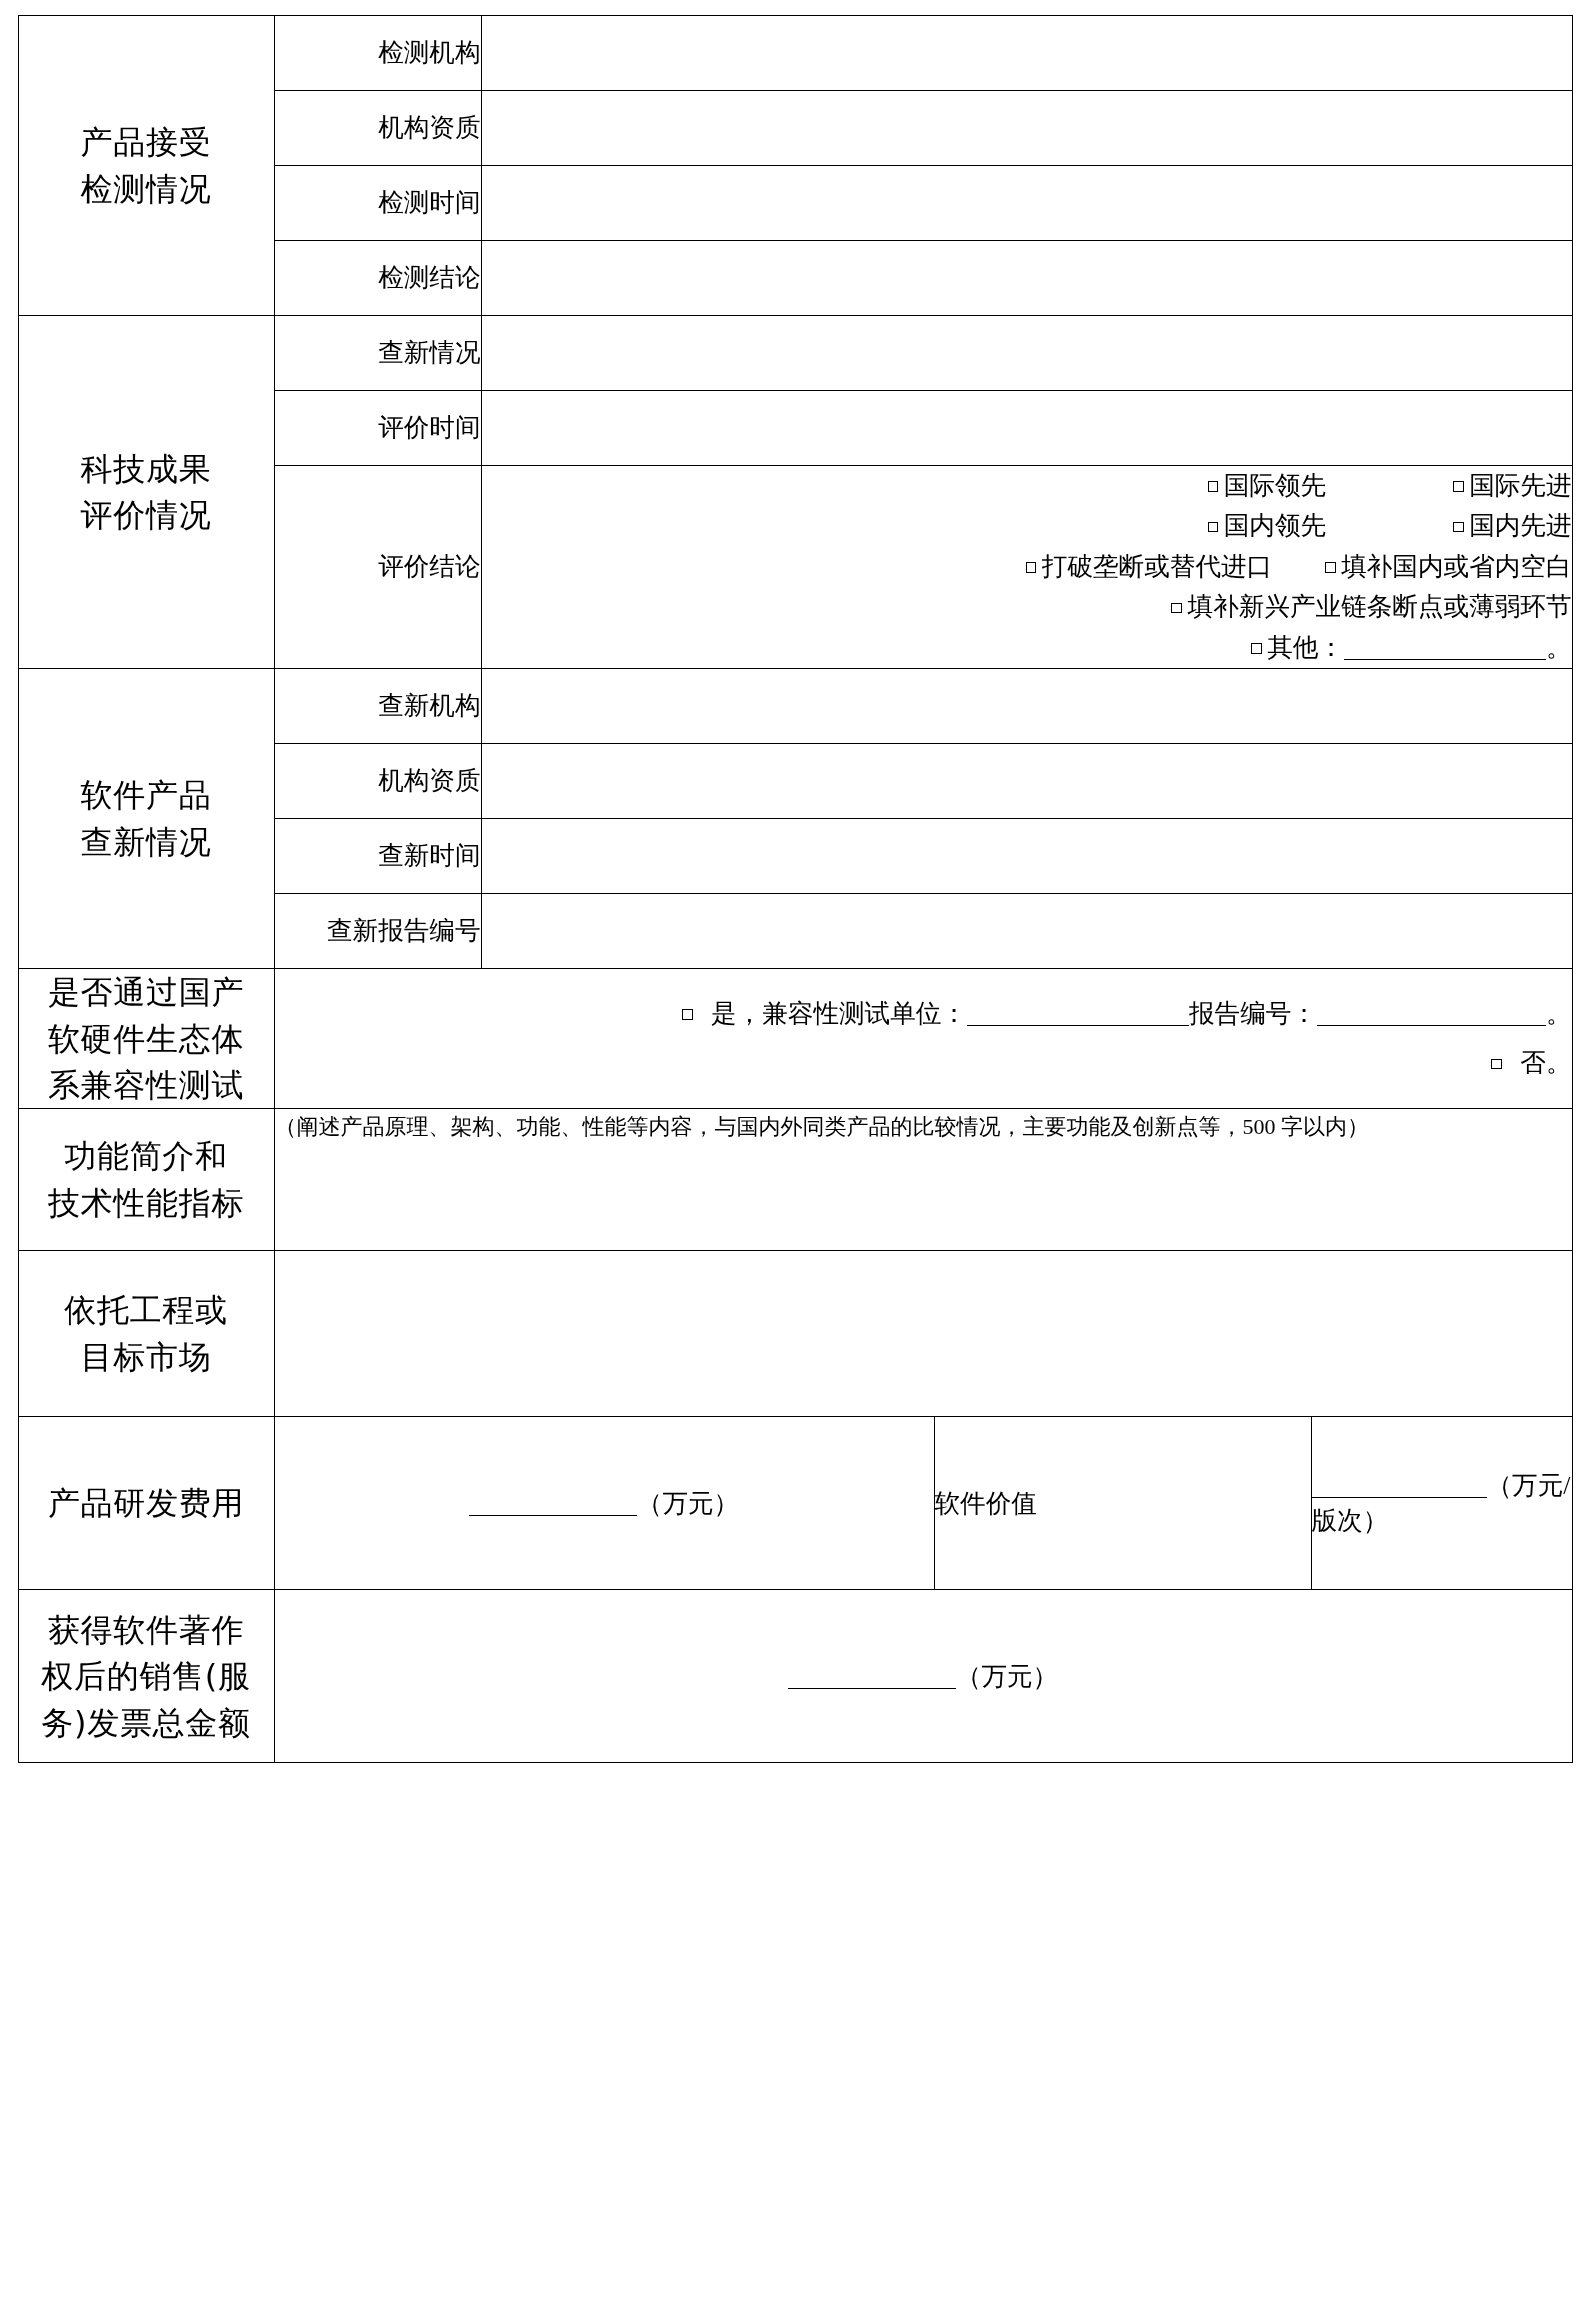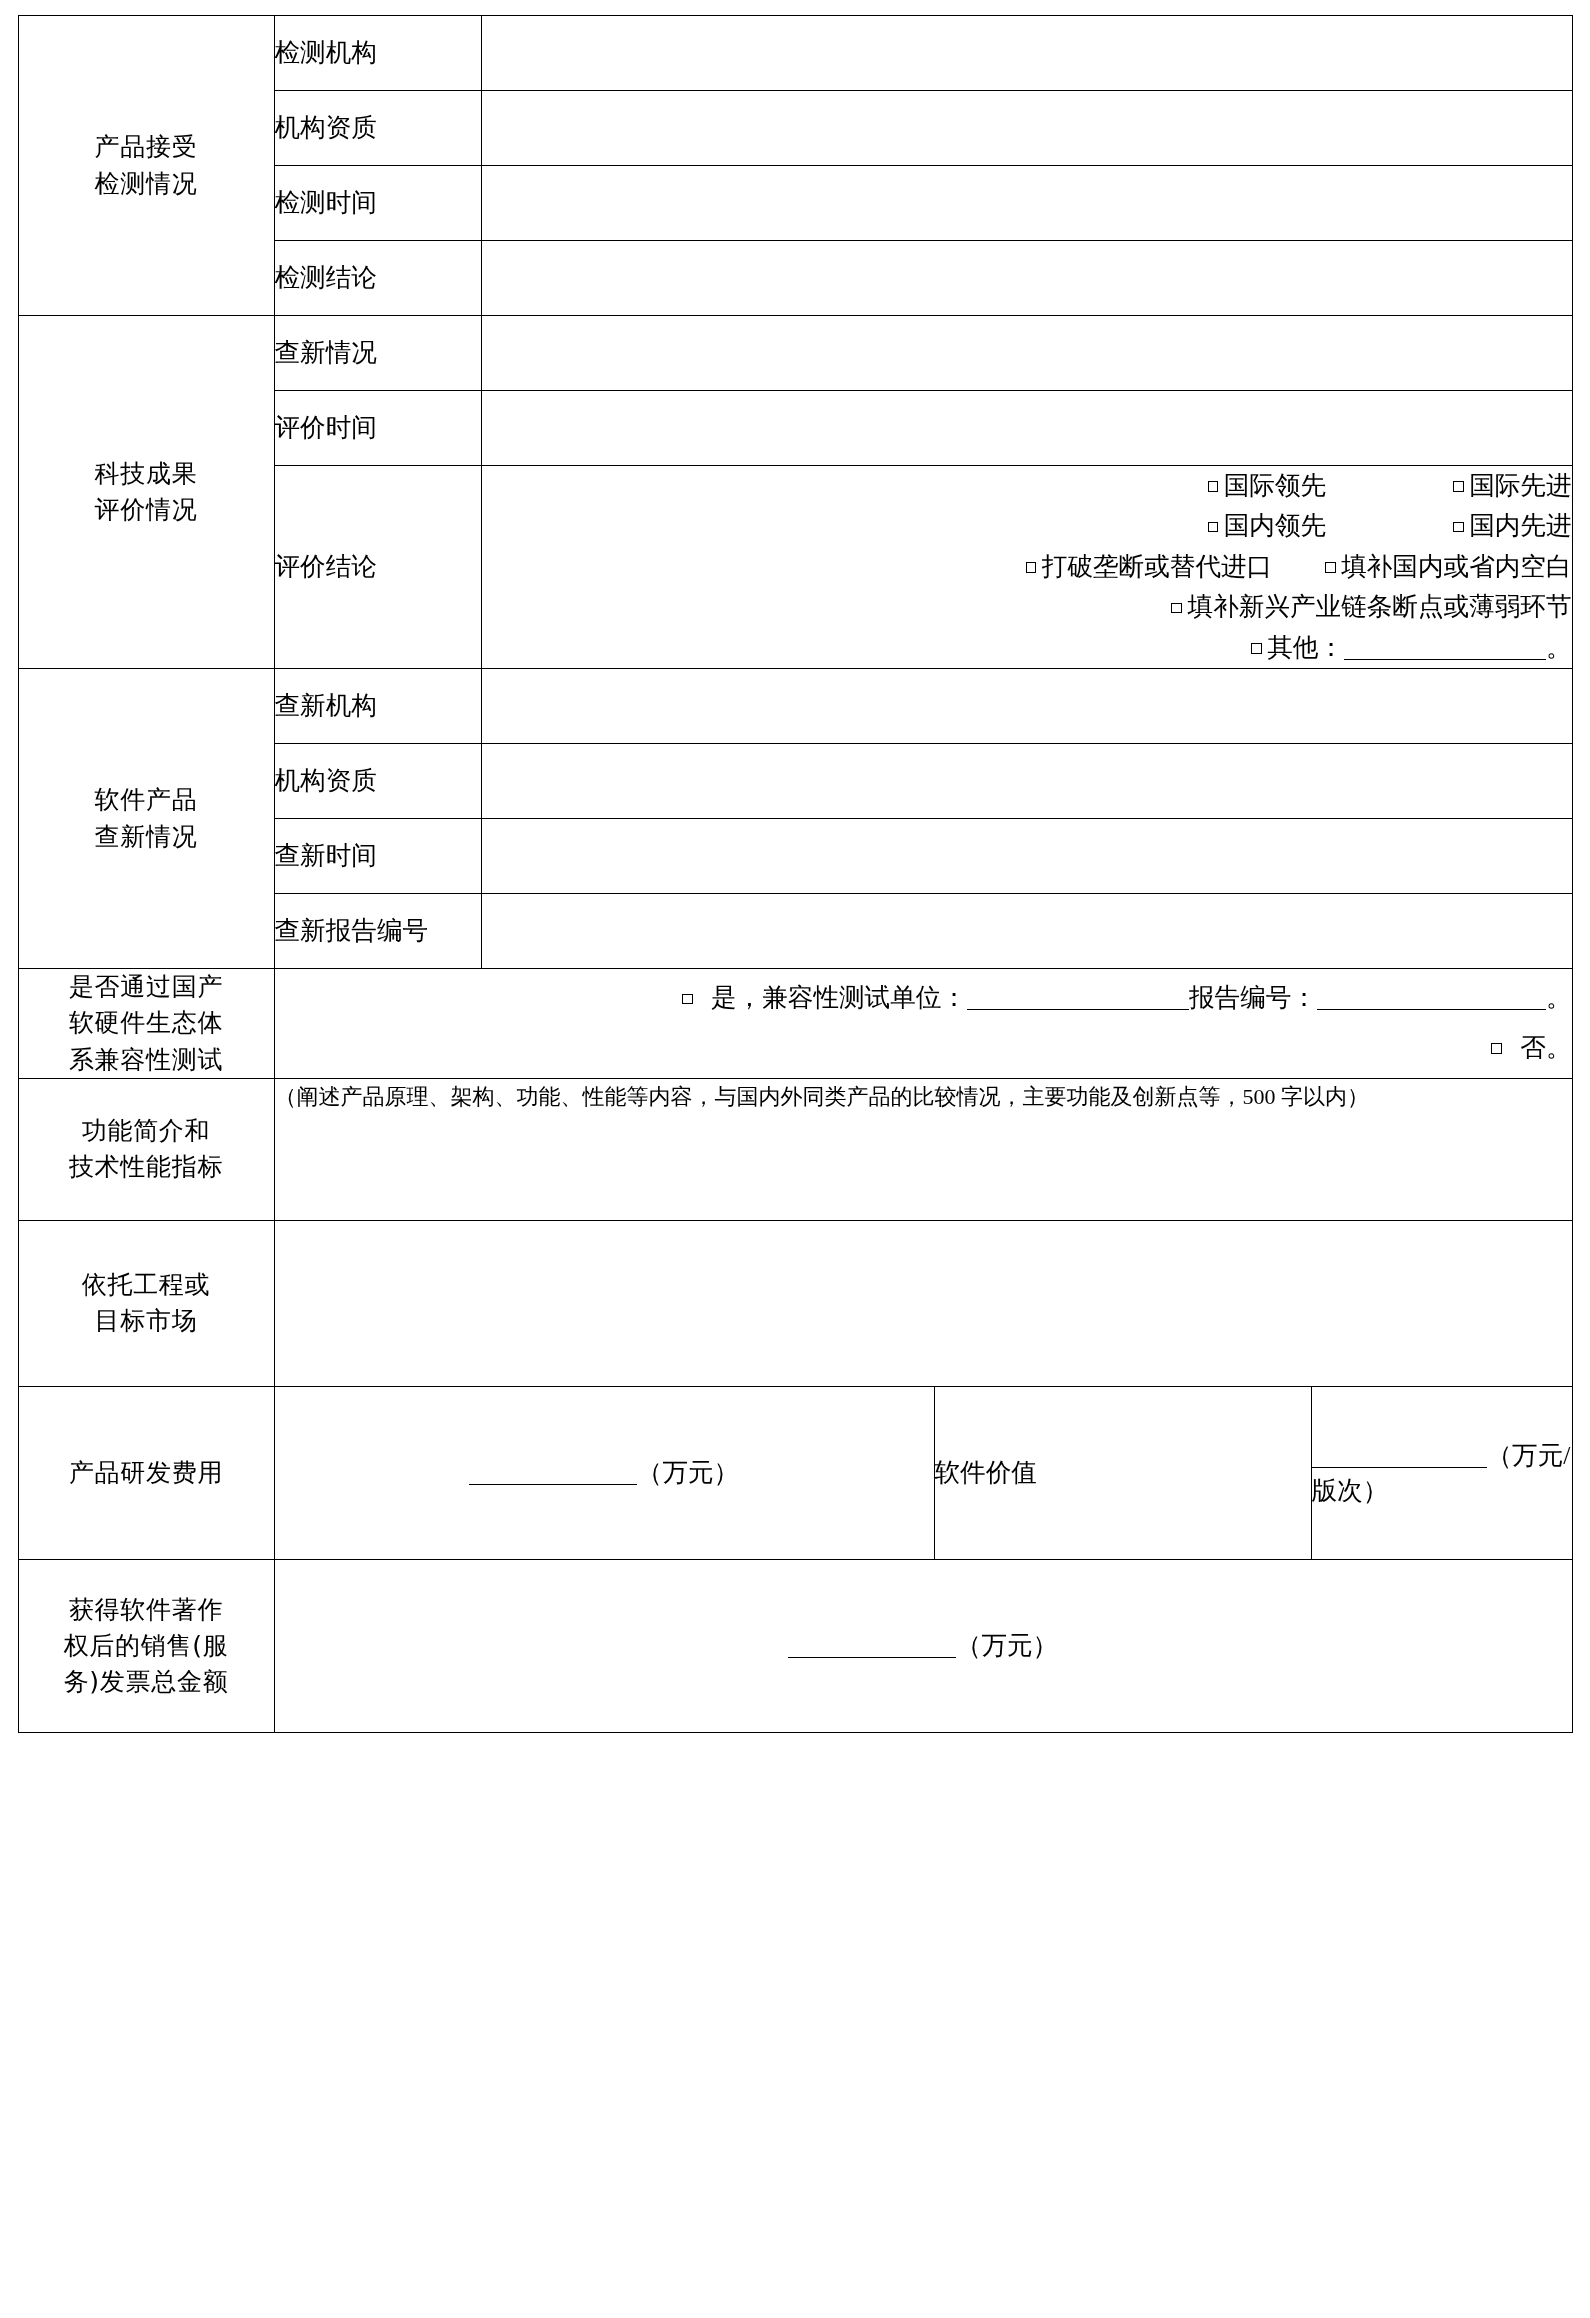--- a/index.html
+++ b/index.html
@@ -24,27 +24,27 @@
     table-layout: fixed;
   }
   table.form td {
     border: 1.3px solid #000000;
     vertical-align: middle;
     padding: 0;
   }
   .lbl-main {
     text-align: center;
     font-family: "DejaVu Sans", "Liberation Sans", sans-serif;
-    font-size: 25px;
+    font-size: 32px;
     line-height: 1.45;
     letter-spacing: 0.7px;
     padding: 5.4px 4px;
   }
   .lbl-sub {
-    text-align: left;
+    text-align: right;
     font-family: "Liberation Serif", "DejaVu Serif", serif;
     font-size: 25.6px;
     line-height: 1.4;
     padding: 6.7px 4px;
   }
   .cell-blank {
     background: #ffffff;
   }
   .content {
     font-family: "Liberation Serif", "DejaVu Serif", serif;

